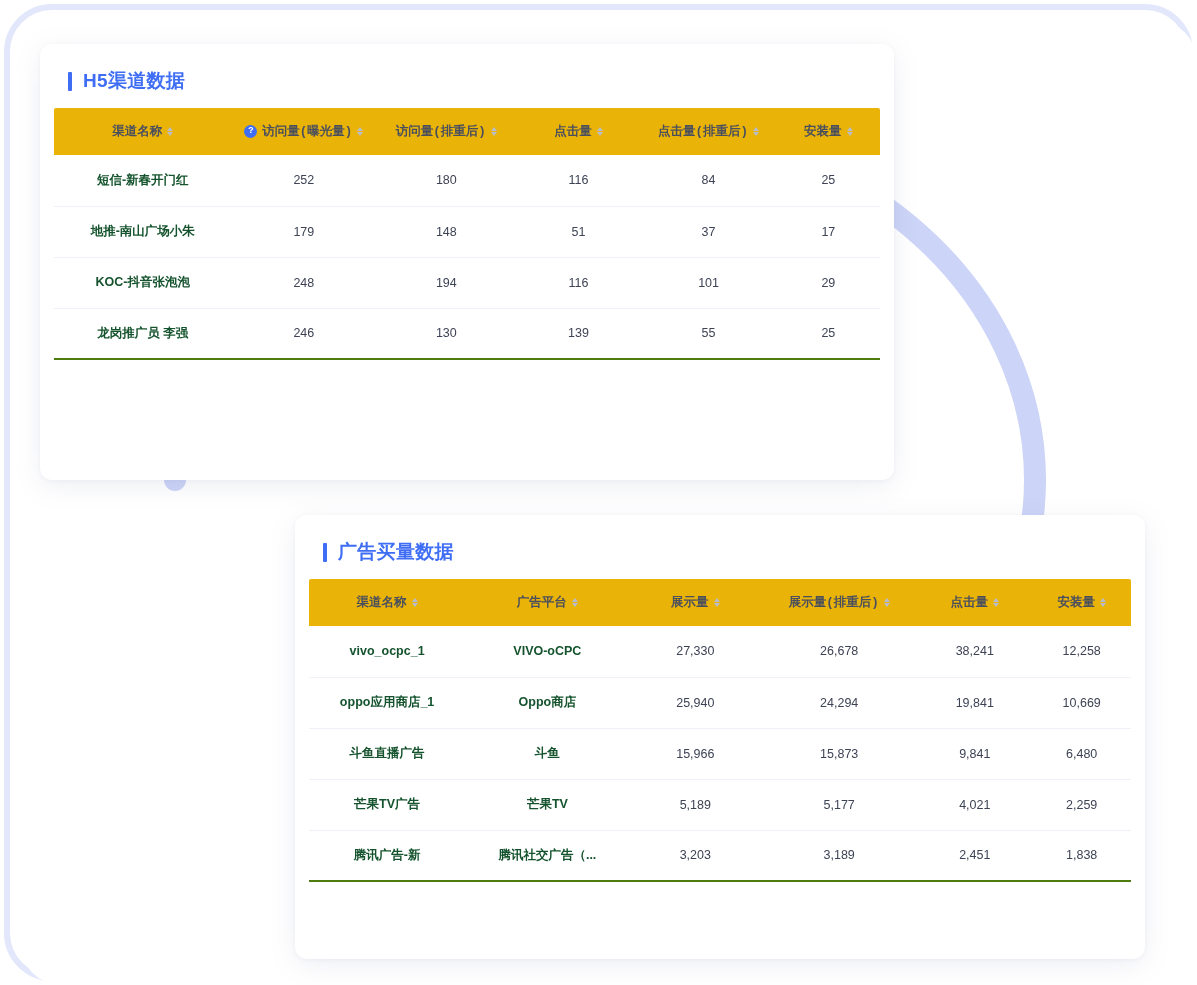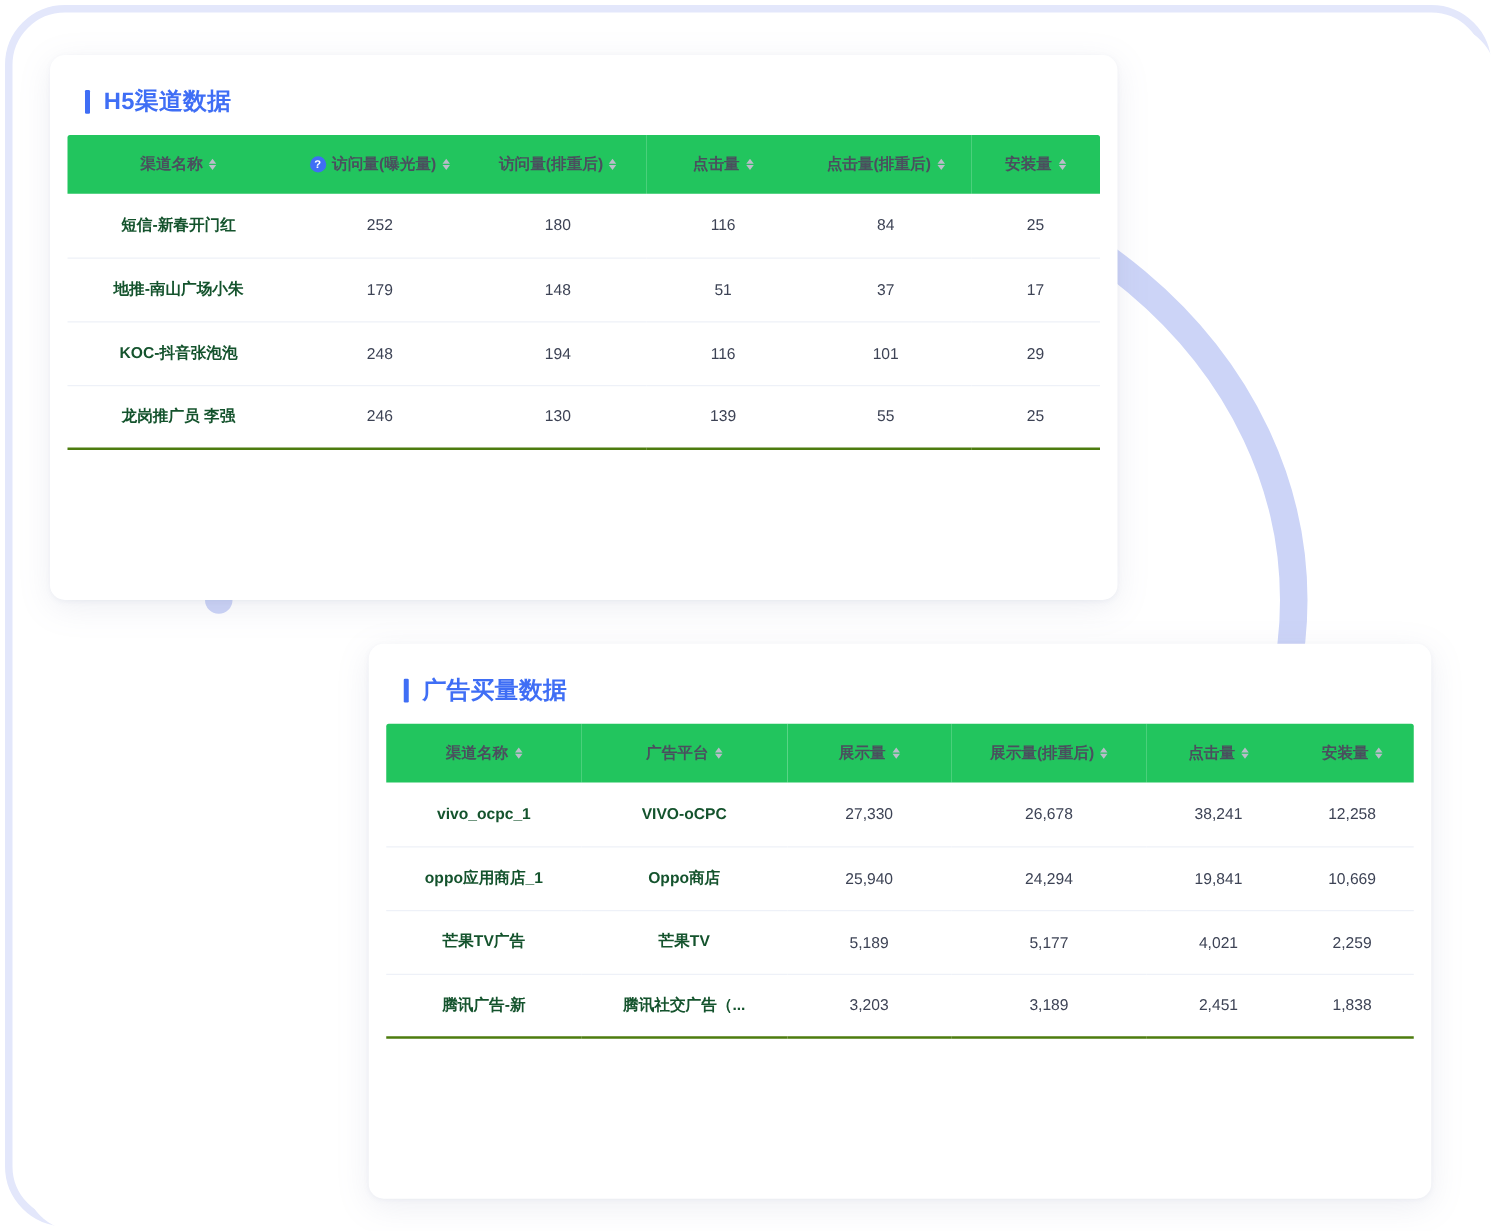--- a/index.html
+++ b/index.html
@@ -98,29 +98,29 @@
   .tbl-wrap {
     margin: 12px 14px 0 14px;
     position: relative;
   }
   table.data {
     width: 100%;
     border-collapse: collapse;
     table-layout: fixed;
   }
   table.data thead th {
-    background: #22c55e;
+    background: #eab308;
     font-size: 12.5px;
     font-weight: bold;
     color: #4a4f5e;
     height: 47px;
     text-align: center;
     vertical-align: middle;
     white-space: nowrap;
-    font-family: Liberation Sans, sans-serif;
+    font-family: Liberation Mono, monospace;
   }
   table.data thead th:first-child { border-top-left-radius: 2px; }
   table.data thead th:last-child { border-top-right-radius: 2px; }
 
   .th-inner {
     display: inline-flex;
     align-items: center;
     justify-content: center;
     gap: 5px;
   }
@@ -397,20 +397,28 @@
             </tr>
             <tr>
               <td class="name">oppo应用商店_1</td>
               <td class="name">Oppo商店</td>
               <td>25,940</td>
               <td>24,294</td>
               <td>19,841</td>
               <td>10,669</td>
             </tr>
             <tr>
+              <td class="name">斗鱼直播广告</td>
+              <td class="name">斗鱼</td>
+              <td>15,966</td>
+              <td>15,873</td>
+              <td>9,841</td>
+              <td>6,480</td>
+            </tr>
+            <tr>
               <td class="name">芒果TV广告</td>
               <td class="name">芒果TV</td>
               <td>5,189</td>
               <td>5,177</td>
               <td>4,021</td>
               <td>2,259</td>
             </tr>
             <tr>
               <td class="name">腾讯广告-新</td>
               <td class="name">腾讯社交广告（...</td>

